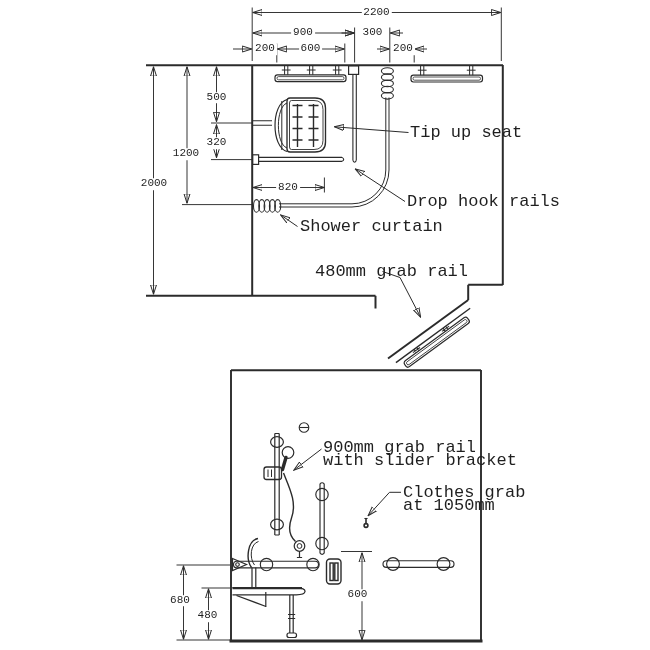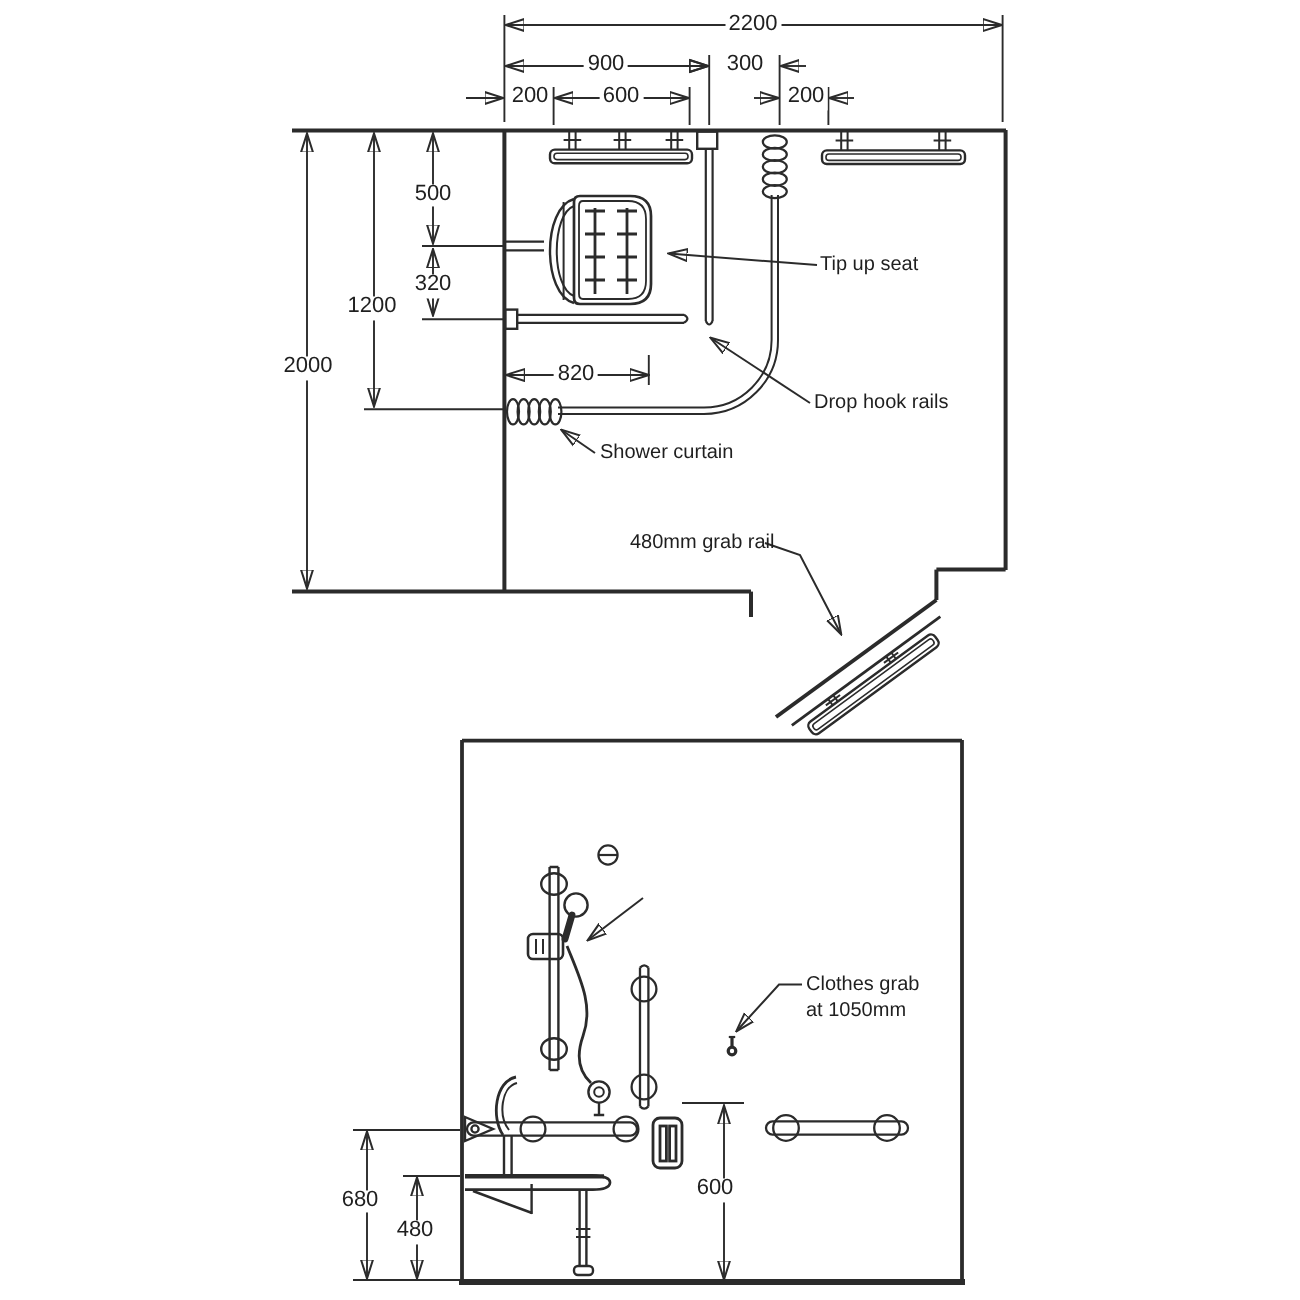--- a/index.html
+++ b/index.html
@@ -1,24 +1,24 @@
 <!DOCTYPE html>
 <html><head>
 <meta charset="utf-8">
 <style>
   html,body{margin:0;padding:0;background:#fff;}
   .canvas{position:relative;width:650px;height:650px;background:#fff;overflow:hidden;
-          font-family:Liberation Sans, sans-serif;}
+          font-family:Liberation Mono, monospace;}
   .canvas svg{position:absolute;left:0;top:0;}
   .lines path, .lines line, .lines rect, .lines ellipse, .lines circle, .lines polyline{
     stroke:#2b2b2b; fill:none;
   }
   .dim{position:absolute;transform:translate(-50%,-50%);background:#fff;padding:0 2px;
        font-size:11px;color:#1f1f1f;white-space:nowrap;line-height:1.05;}
-  .lbl{position:absolute;font-size:10px;color:#1f1f1f;white-space:nowrap;line-height:12.5px;}
+  .lbl{position:absolute;font-size:17px;color:#1f1f1f;white-space:nowrap;line-height:12.5px;}
 </style>
 </head>
 <body>
 
 <div class="canvas">
 
 <svg width="650" height="650" viewBox="0 0 650 650" class="lines">
   <defs>
     <marker id="ah" viewBox="0 0 10 10" refX="9.2" refY="5" markerWidth="10" markerHeight="10" orient="auto-start-reverse" markerUnits="userSpaceOnUse">
       <path d="M0,2 L9.5,5 L0,8 Z" fill="#2b2b2b" stroke="none"></path>
@@ -263,18 +263,22 @@
 
 <div class="dim" style="left:180px;top:600.5px">680</div>
 <div class="dim" style="left:207.5px;top:616px">480</div>
 <div class="dim" style="left:357.5px;top:595px">600</div>
 
 <div class="lbl" style="left:410px;top:126.5px">Tip up seat</div>
 <div class="lbl" style="left:407px;top:196px">Drop hook rails</div>
 <div class="lbl" style="left:300px;top:220.5px">Shower curtain</div>
 <div class="lbl" style="left:315px;top:265.5px">480mm grab rail</div>
 
+<div class="lbl" style="left:323px;top:442px">
+  <span>900mm grab rail</span><br>
+  <span>with slider bracket</span>
+</div>
 <div class="lbl" style="left:403px;top:487px">
   <span>Clothes grab</span><br>
   <span>at 1050mm</span>
 </div>
 
 </div>
 
 </body></html>

